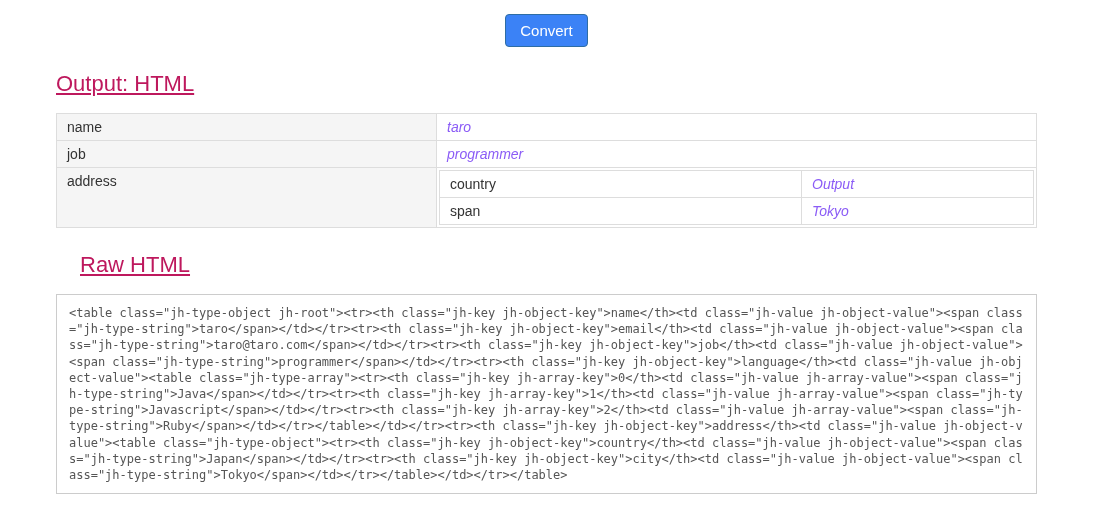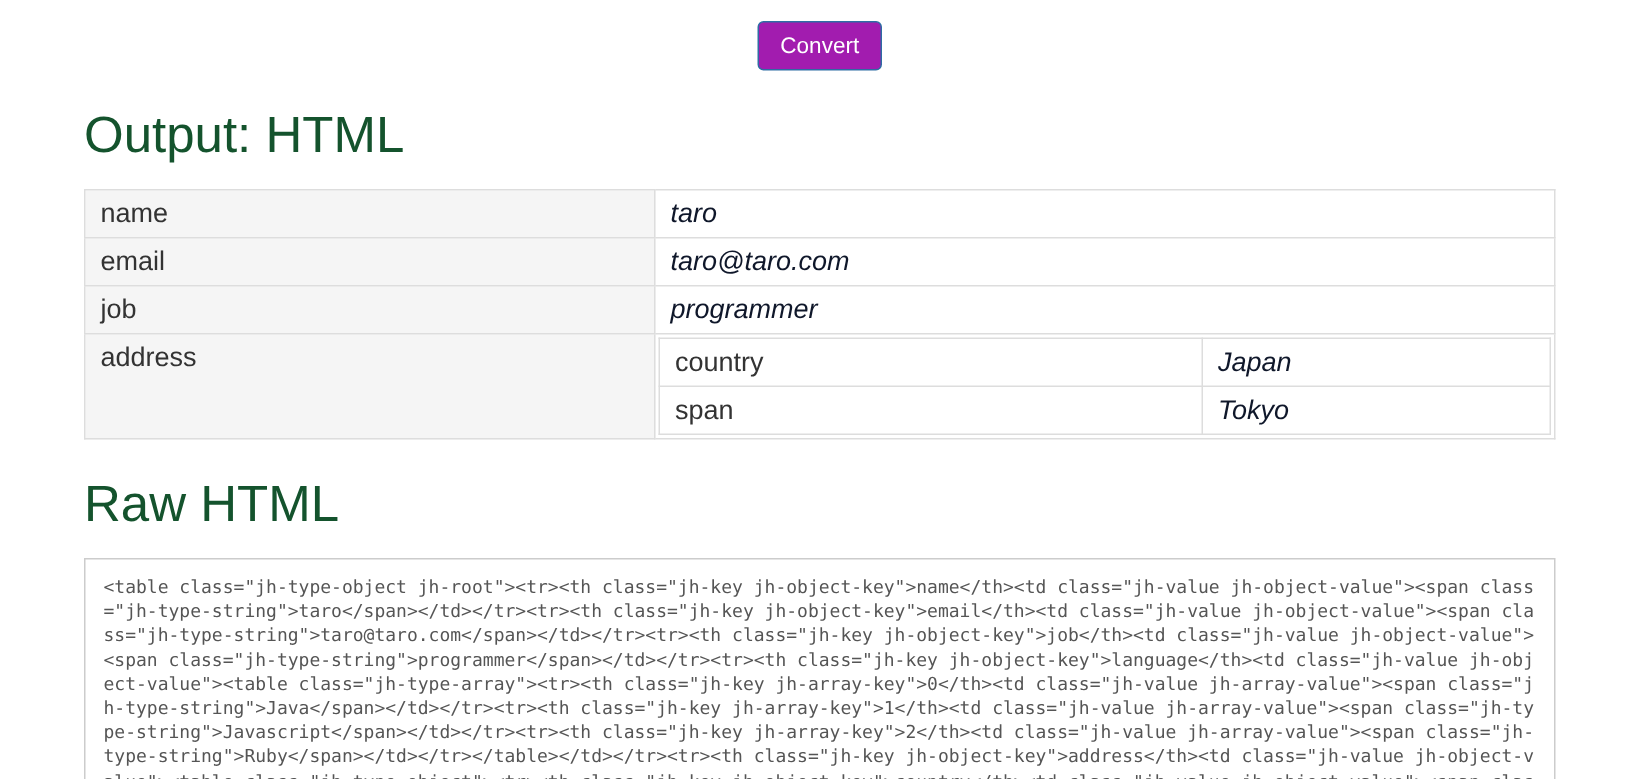--- a/index.html
+++ b/index.html
@@ -2,37 +2,37 @@
 <html><head>
   <meta charset="utf-8">
   <style>
     * { box-sizing: border-box; margin:0; padding:0; }
     body { font-family: "Helvetica Neue", Helvetica, Arial, sans-serif; background:#fff; color:#333; padding:0 0 20px 0; width:1093px; }
     .container { padding: 0 56px; }
 
     .convert-wrap { text-align:center; padding:14px 0 24px 0; }
     .btn-convert {
       display:inline-block;
-      background:#a21caf;
+      background:#3b82f6;
       color:#fff;
       border:1px solid #2e6da4;
       border-radius:4px;
       padding:7px 14px;
       font-size:15px;
       font-family:inherit;
       cursor:pointer;
     }
-    h2 { font-weight:500; font-size:34px; color:#14532d; margin-bottom:16px; font-family: "Hiragino Sans", "Helvetica Neue", Arial, sans-serif; }
-    h2.raw { margin-top:24px; }
+    h2 { font-weight:500; font-size:22px; color:#be185d; margin-bottom:16px; font-family: "Hiragino Sans", "Helvetica Neue", Arial, sans-serif; text-decoration: underline; }
+    h2.raw { margin-top:24px;margin-left:24px; }
 
     
-    table.jh { border-collapse:collapse; width:100%; font-size:18px; table-layout:fixed;}
+    table.jh { border-collapse:collapse; width:100%; font-size:14px; table-layout:fixed;}
     table.jh th, table.jh td { border:1px solid #ddd; padding:5px 10px; text-align:left; vertical-align:top; }
     table.jh th { background:#f5f5f5; font-weight:400; color:#333; width:380px; font-family:"Hiragino Sans","Helvetica Neue",Arial,sans-serif;}
-    .str { color:#0f172a; font-style:italic; }
+    .str { color:#8b5cf6; font-style:italic; }
 
     
     table.jh table.nested { width:100%; border-collapse:collapse; table-layout:auto;}
     table.jh td.nest-cell { padding:2px; }
     table.jh table.nested th { width:95px; background:#fff; font-style:italic; color:#555;}
     table.jh table.nested td { }
 
     
     table.jh table.nested-obj { width:100%; border-collapse:collapse; table-layout:fixed;padding-left:25px; }
     table.jh table.nested-obj th { width:362px; background:#fff; }
@@ -61,35 +61,31 @@
 
   <h2>Output: HTML</h2>
 
   <table class="jh">
     <tbody>
         <tr>
       <th>name</th>
       <td><span class="str">taro</span></td>
     </tr>
     <tr>
-      <th>email</th>
-      <td><span class="str">taro@taro.com</span></td>
-    </tr>
-    <tr>
       <th>job</th>
       <td><span class="str">programmer</span></td>
     </tr>
     <tr>
       <th>address</th>
       <td class="nest-cell">
         <table class="nested-obj">
           <tbody>
                 <tr>
             <th>country</th>
-            <td><span class="str">Japan</span></td>
+            <td><span class="str">Output</span></td>
           </tr>
           <tr>
             <th>span</th>
             <td><span class="str">Tokyo</span></td>
           </tr>
         </tbody>
             </table>
       </td>
     </tr>
   </tbody>

